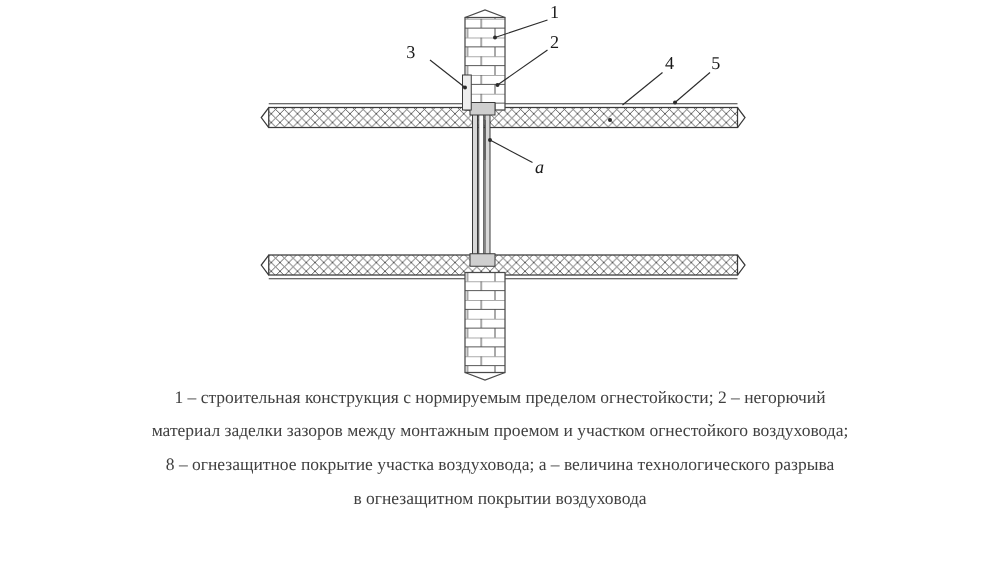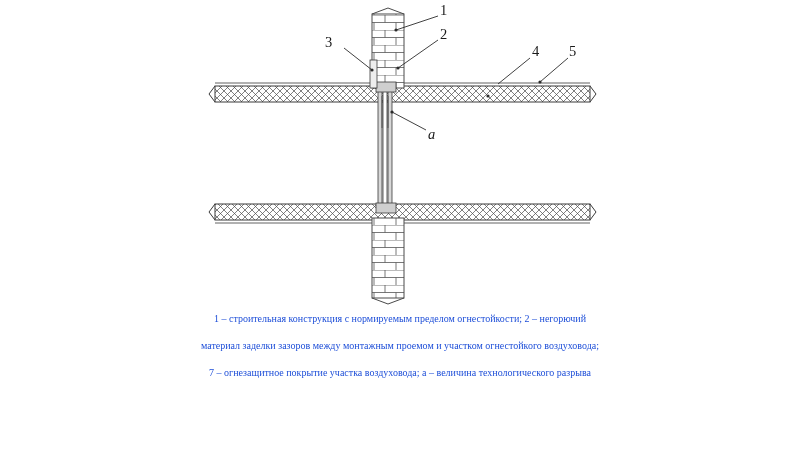--- a/index.html
+++ b/index.html
@@ -21,23 +21,23 @@
     top: 0;
     width: 800px;
     height: 310px;
   }
   #caption {
     position: absolute;
     left: 0;
     top: 305px;
     width: 800px;
     text-align: center;
-    font-size: 10px;
+    font-size: 14px;
     line-height: 27px;
-    color: #1d4ed8;
+    color: #404040;
   }
   .cap-line {
     display: block;
     white-space: nowrap;
   }
   .lbl {
     position: absolute;
     font-size: 14.5px;
     font-family: "Liberation Serif", serif;
     color: #1a1a1a;
@@ -132,14 +132,15 @@
   <span class="lbl" style="left:440px; top:26px;">2</span>
   <span class="lbl" style="left:325px; top:34px;">3</span>
   <span class="lbl" style="left:532px; top:43px;">4</span>
   <span class="lbl" style="left:569px; top:43px;">5</span>
   <span class="lbl it" style="left:428px; top:126px;">a</span>
 </div>
 
 <div id="caption">
   <span class="cap-line">1 – строительная конструкция с нормируемым пределом огнестойкости; 2 – негорючий</span>
   <span class="cap-line">материал заделки зазоров между монтажным проемом и участком огнестойкого воздуховода;</span>
-  <span class="cap-line">7 – огнезащитное покрытие участка воздуховода; а – величина технологического разрыва</span>
+  <span class="cap-line">8 – огнезащитное покрытие участка воздуховода; а – величина технологического разрыва</span>
+  <span class="cap-line">в огнезащитном покрытии воздуховода</span>
 </div>
 
 </body></html>

